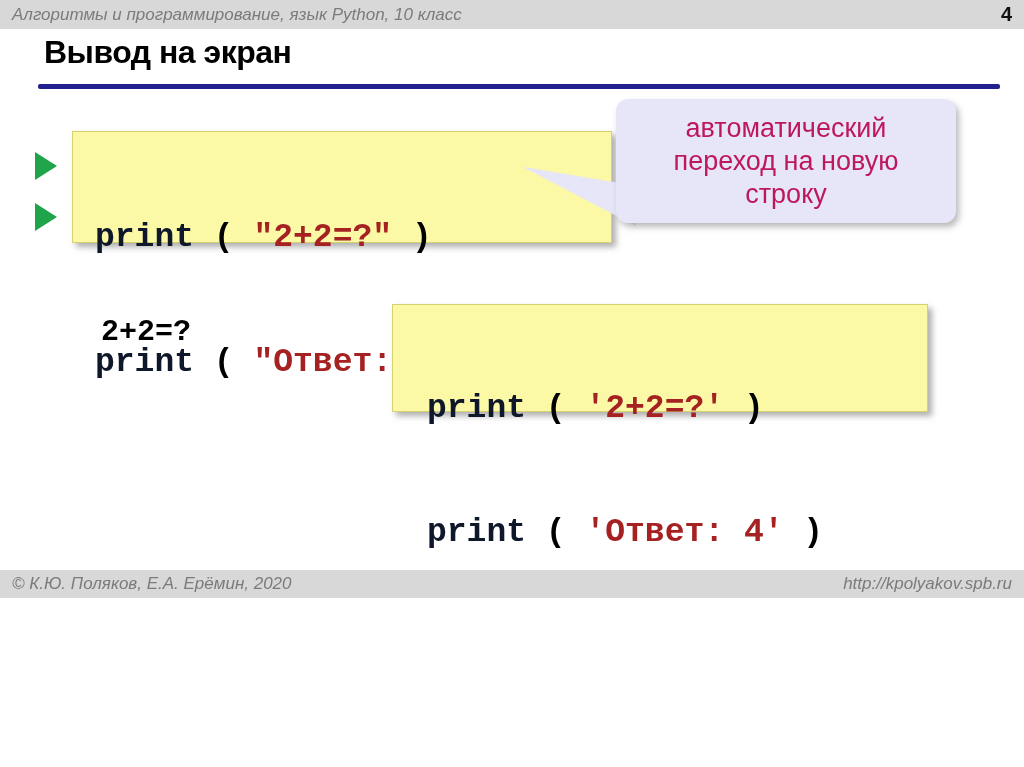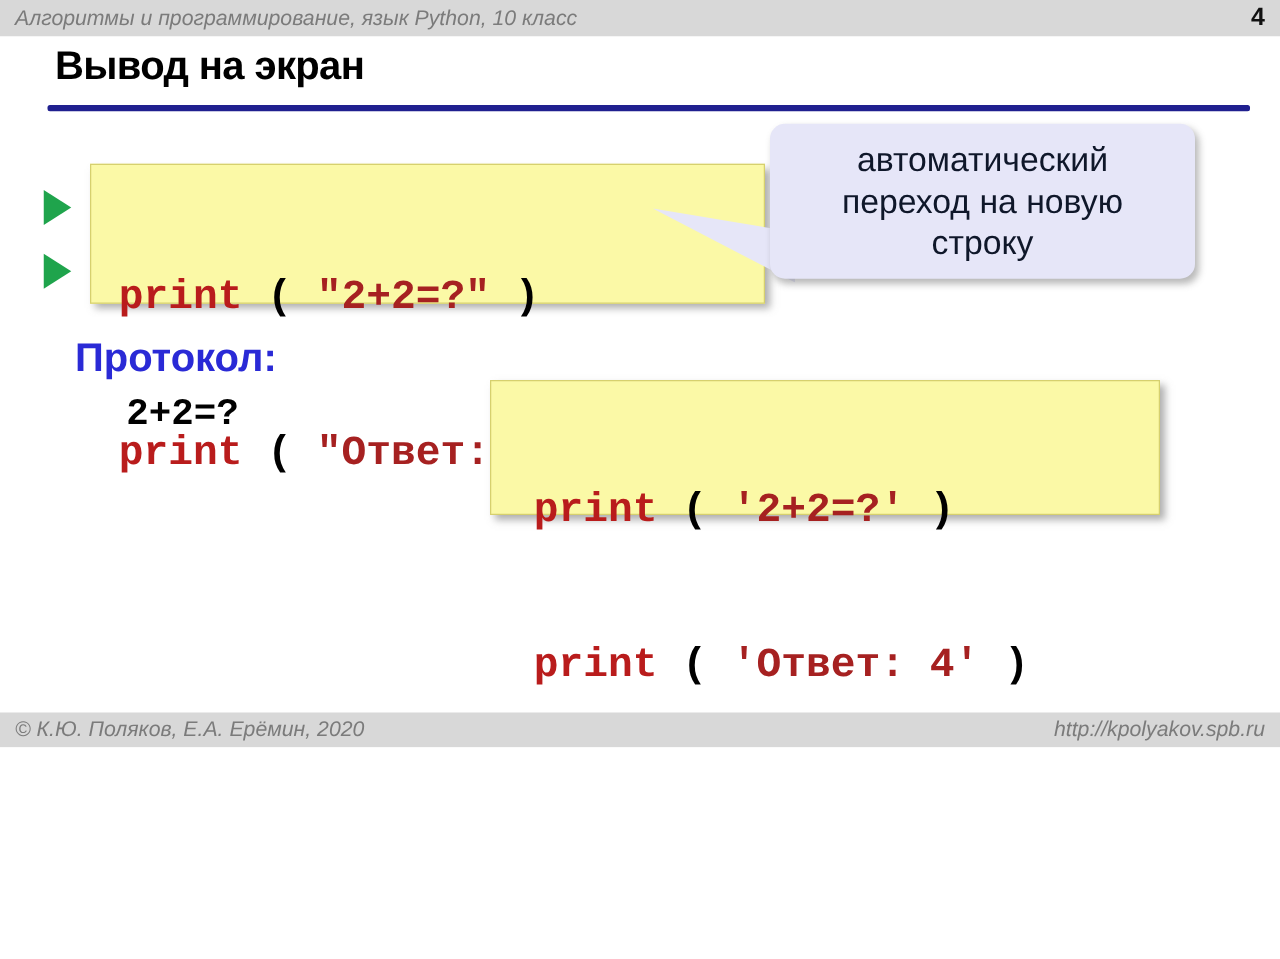--- a/index.html
+++ b/index.html
@@ -22,35 +22,35 @@
 
   
   .codebox{position:absolute;background:#fbf9a6;border:1px solid #d6d06e;
            box-shadow:4px 4px 6px rgba(110,110,110,.55);box-sizing:border-box;
            font-family:"Liberation Mono","DejaVu Sans Mono",monospace;font-weight:bold;
            font-size:33px;white-space:pre;}
   .box1{left:72px;top:131px;width:540px;height:112px;padding:6px 0 0 22px;z-index:1;}
   .box2{left:392px;top:304px;width:536px;height:108px;padding:5px 0 0 34px;z-index:1;}
   .code-line{line-height:51px;}
   .box2 .code-line{line-height:50px;}
-  .kw{color:#b91c1c;}
+  .kw{color:#0f172a;}
   .par{color:#000;}
   .str{color:#a62121;}
 
   
   .marker{position:absolute;width:0;height:0;border-left:22px solid #1fa44c;
           border-top:14px solid transparent;border-bottom:14px solid transparent;z-index:2;}
   .m1{left:35px;top:152px;}
   .m2{left:35px;top:203px;}
 
   
   .bubble{position:absolute;left:616px;top:99px;width:340px;height:124px;background:#e6e6f8;
           border-radius:12px;box-shadow:3px 4px 6px rgba(100,100,100,.45);z-index:4;
           display:flex;align-items:center;justify-content:flex-end;text-align:center;
-          font-size:27px;line-height:33px;color:#0f172a;box-sizing:border-box;padding:0 22px;}
+          font-size:27px;line-height:33px;color:#be185d;box-sizing:border-box;padding:0 22px;}
   .tail{position:absolute;left:520px;top:160px;width:116px;height:68px;background:#e6e6f8;
         clip-path:polygon(2% 10%,100% 38%,100% 97%);z-index:3;}
 
   
   .protocol-label{position:absolute;left:60px;top:268px;font-size:32px;font-weight:bold;
                   color:#2a2ad6;}
   .out{position:absolute;left:101px;font-family:"Liberation Mono","DejaVu Sans Mono",monospace;
        font-weight:bold;font-size:30px;color:#000;white-space:pre;}
   .out1{top:315px;}
   .out2{top:375px;}
@@ -73,21 +73,20 @@
     <div class="code-line"><span class="kw">print</span><span class="par"> ( </span><span class="str">"Ответ: 4"</span><span class="par"> )</span></div>
   </div>
   <span class="marker m1"></span>
   <span class="marker m2"></span>
 
   <div class="tail"></div>
   <div class="bubble">
     <span>автоматический переход на новую строку</span>
   </div>
 
-  <div class="protocol-label">Протокол:</div>
   <div class="out out1">2+2=?</div>
 
   <div class="codebox box2">
     <div class="code-line"><span class="kw">print</span><span class="par"> ( </span><span class="str">'2+2=?'</span><span class="par"> )</span></div>
     <div class="code-line"><span class="kw">print</span><span class="par"> ( </span><span class="str">'Ответ: 4'</span><span class="par"> )</span></div>
   </div>
 
   <div class="bar botbar">
     <span>© К.Ю. Поляков, Е.А. Ерёмин, 2020</span>
     <span>http://kpolyakov.spb.ru</span>

